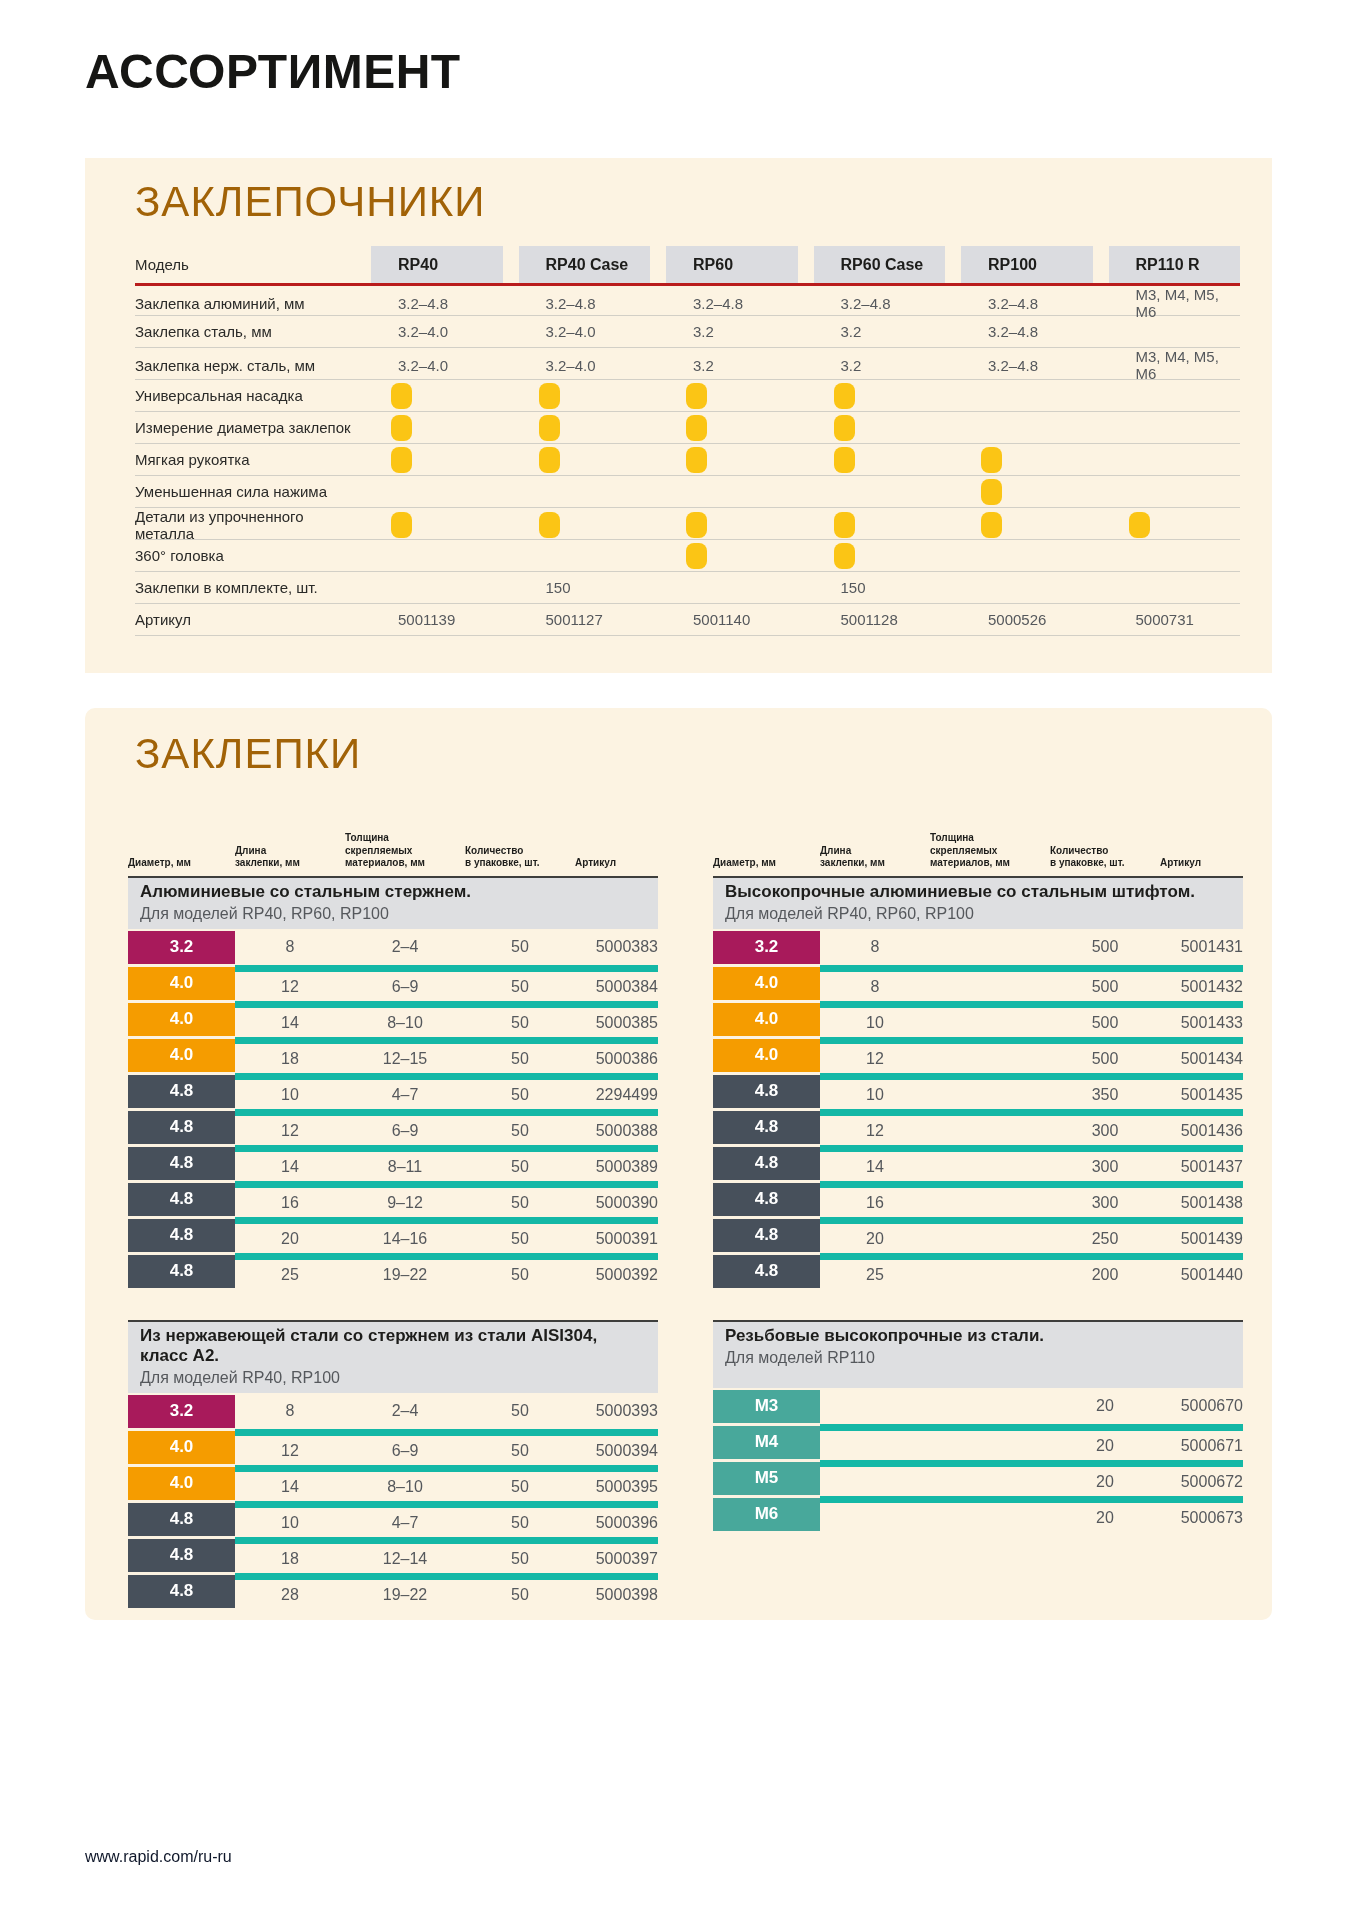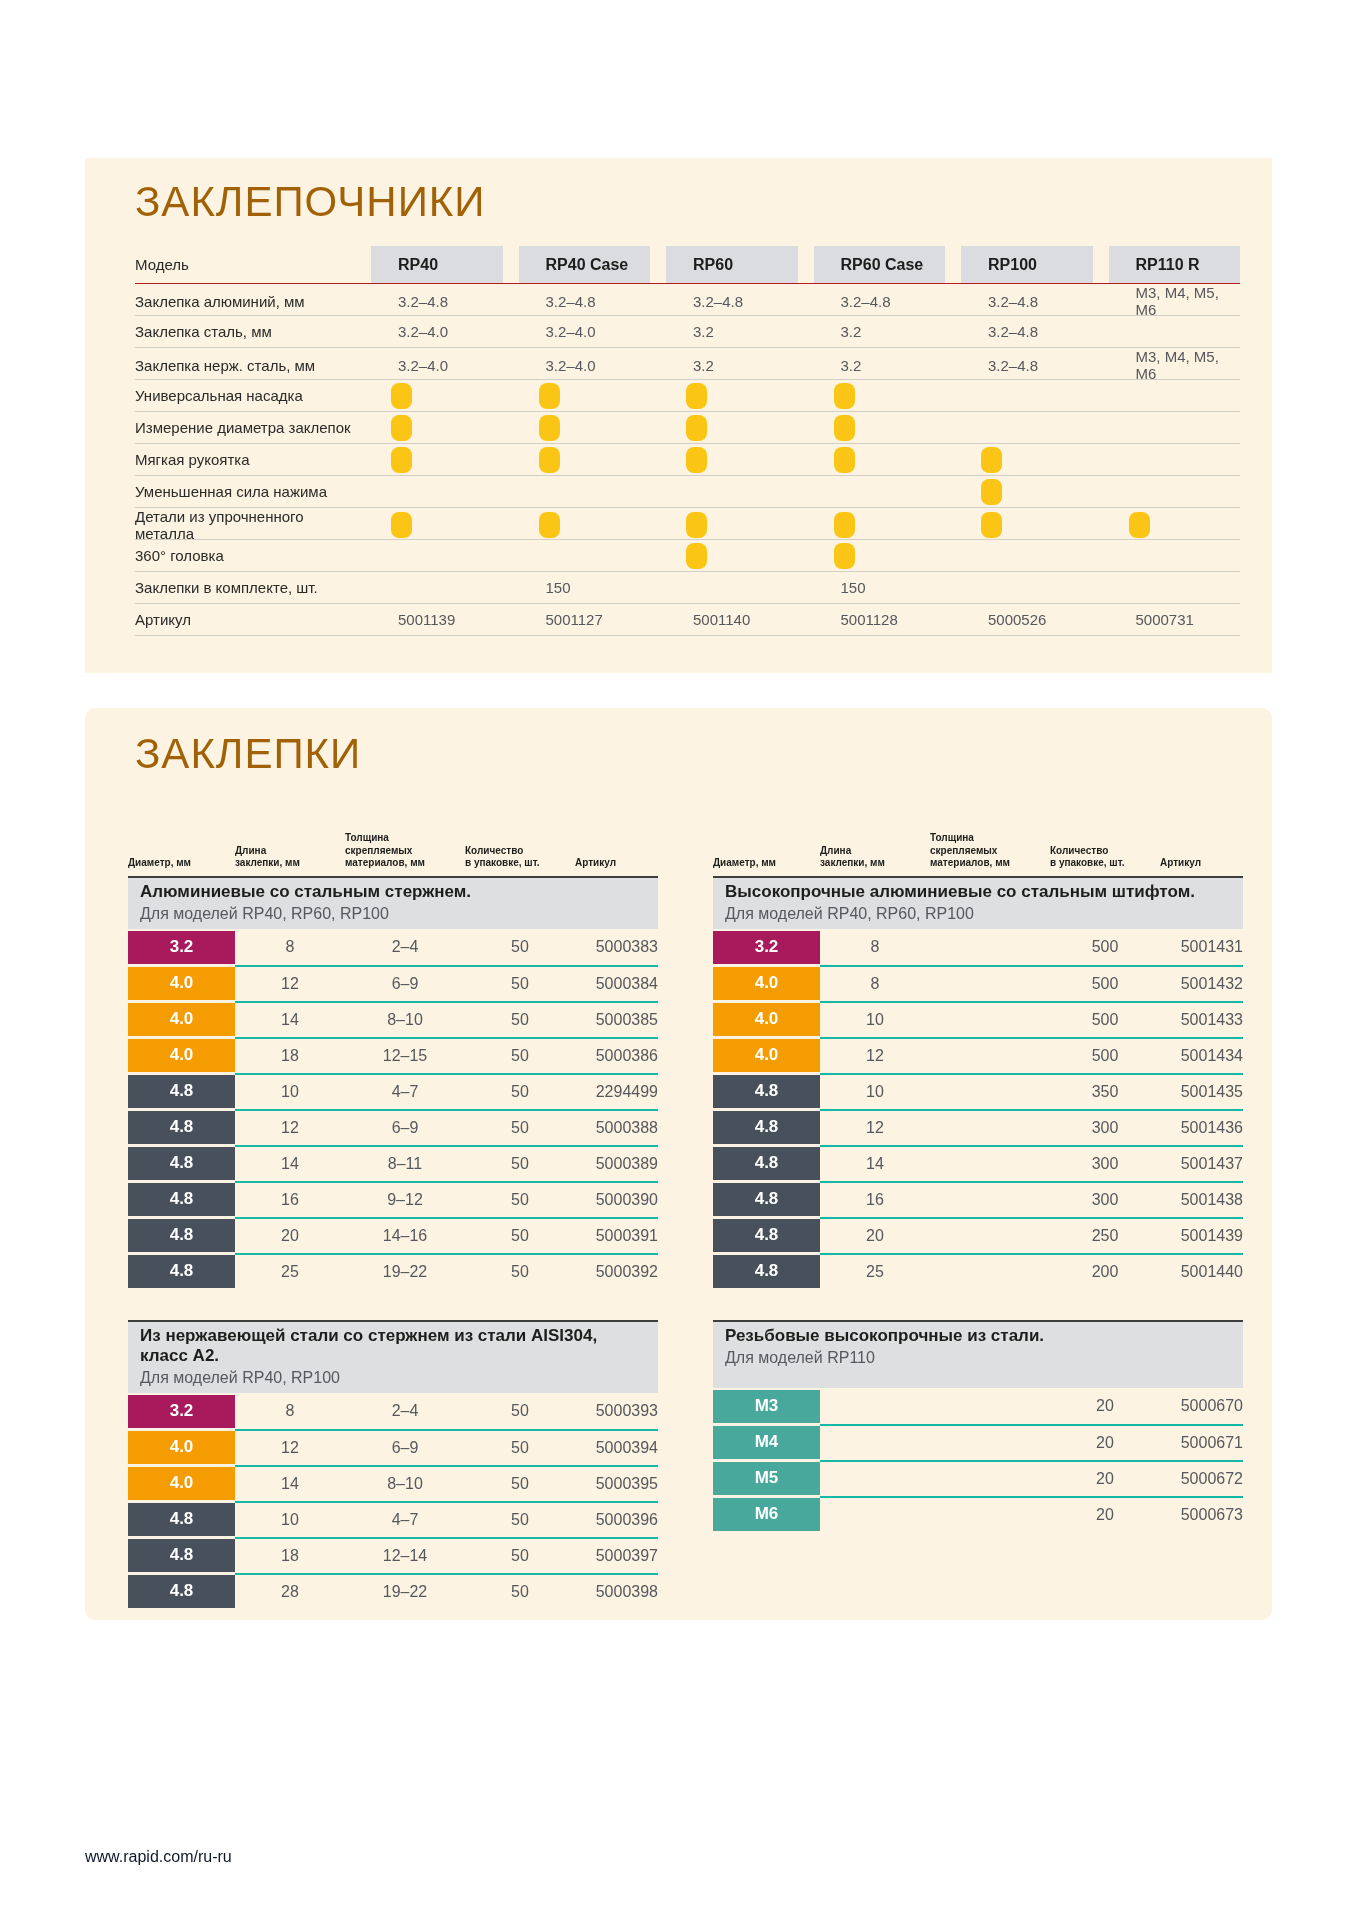--- a/index.html
+++ b/index.html
@@ -27,21 +27,21 @@
   .panel2{top:708px;height:912px;border-radius:10px;}
 
   .section-title{position:absolute;left:50px;font-size:42px;font-weight:400;color:#a16207;letter-spacing:1px;}
   .panel1 .section-title{top:20px;}
   .panel2 .section-title{top:22px;}
 
   
   .rtable{position:absolute;left:50px;top:88px;width:1105px;}
   .rrow{display:grid;grid-template-columns:220px repeat(6,1fr);column-gap:16px;align-items:center;height:32px;border-top:1px solid var(--line);}
   .rrow.head{height:37px;border-top:none;}
-  .rrow.first{border-top:1px solid #b91c1c;}
+  .rrow.first{border-top:3px solid #b91c1c;}
   .rtable-bottom{border-bottom:1px solid var(--line);}
   .model-label{font-size:15px;color:#2a2a28;}
   .model-cell{background:var(--header_cell_bg);height:37px;display:flex;align-items:center;padding-left:27px;font-weight:700;font-size:16px;color:var(--ink);}
   .rlabel{font-size:15px;color:#2a2a28;}
   .rcell{font-size:15px;color:var(--val);padding-left:27px;}
   .dot{display:inline-block;width:21px;height:26px;border-radius:8px;background:var(--dot_yellow);margin-left:20px;vertical-align:middle;}
 
   
   .ptable{position:absolute;width:530px;}
   .ptable.a{left:43px;top:92px;}
@@ -54,32 +54,33 @@
   .band.tall{min-height:68px;}
   .band-title{font-weight:700;font-size:17px;line-height:1.18;color:var(--ink);}
   .ptable.c .band-title{max-width:470px;}
   .band-sub{font-size:16px;color:var(--val);line-height:1.2;margin-top:2px;}
   .prow{display:flex;height:36px;align-items:stretch;}
   .dcell{width:107px;height:33px;margin:auto 0;display:flex;align-items:center;justify-content:center;color:#fff;font-weight:700;font-size:17px;}
   .dcell.magenta{background:var(--magenta);}
   .dcell.orange{background:var(--orange);}
   .dcell.slate{background:var(--slate);}
   .dcell.teal{background:var(--teal);}
-  .pvals{flex:1;display:grid;grid-template-columns:110px 120px 110px 83px;align-items:center;border-top:2px solid #14b8a6;}
+  .pvals{flex:1;display:grid;grid-template-columns:110px 120px 110px 83px;align-items:center;border-top:7px solid #14b8a6;}
   .prow.first .pvals{border-top:none;}
   .pv{text-align:center;font-size:16px;color:var(--val);}
   .pv.art{text-align:right;}
 
   .footer-url{position:absolute;left:85px;top:1848px;font-size:16px;color:#0f172a;}
 </style>
 </head>
 <body>
 
 <div class="page">
 
+  <h1 class="main-title">АССОРТИМЕНТ</h1>
 
   <div class="panel panel1">
     <div class="section-title">ЗАКЛЕПОЧНИКИ</div>
     <div class="rtable rtable-bottom">
       <div class="rrow head">
         <div class="model-label">Модель</div>
 
       <div class="model-cell">RP40</div>
           <div class="model-cell">RP40 Case</div>
           <div class="model-cell">RP60</div>

